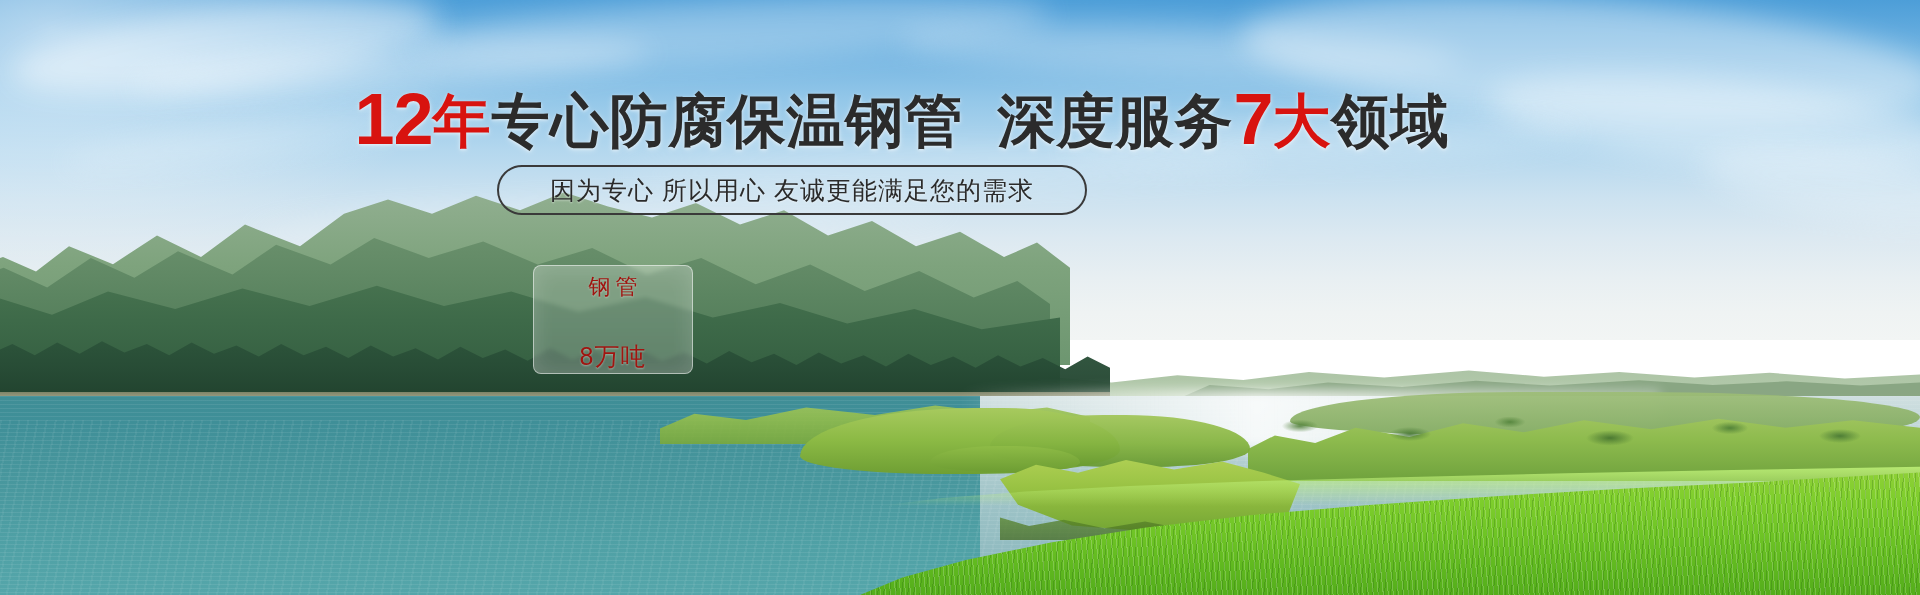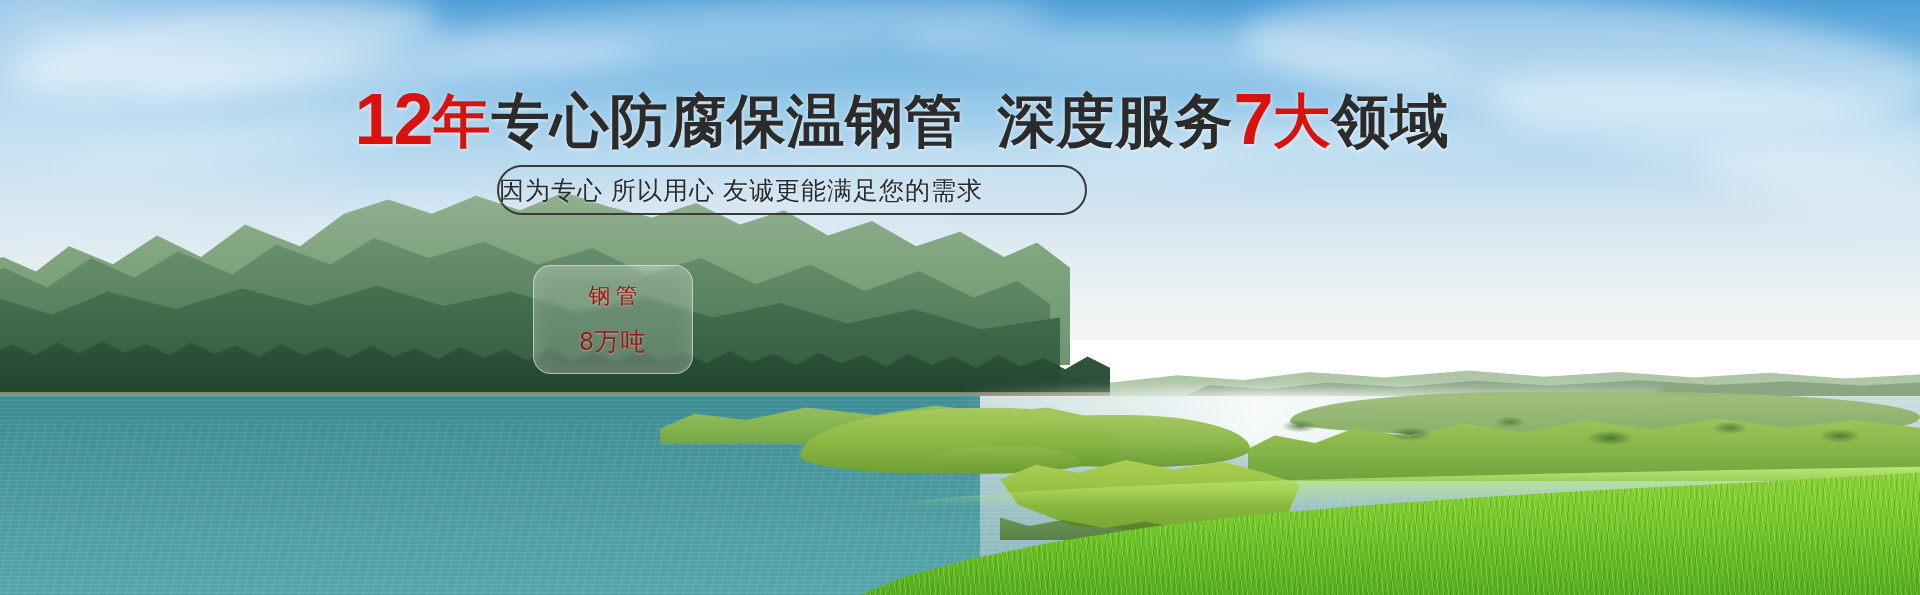--- a/index.html
+++ b/index.html
@@ -231,56 +231,57 @@
   .hl-red{ color:#d8130f; }
   .hl-dark{ color:#2b2b2b; }
   .hl-gap{ display:inline-block; width:34px; }
 
   
   .pill{
     position:absolute;left:497px;top:165px;
     width:586px;height:46px;
     border:2px solid #3a3a3a;
     border-radius:26px;
-    display:flex;align-items:center;
+    display:flex;align-items:center;justify-content:center;
     color:#2b2b2b;
     font-size:25px;
     letter-spacing:1px;
     white-space:nowrap;
     text-shadow:0 1px 2px rgba(255,255,255,.5);
   }
 
   
   .cards{
     position:absolute;left:533px;top:265px;
     display:flex;
     gap:6px;
   }
   .card{
     width:158px;height:107px;
-    border-radius:18px;
+    border-radius:8px;
     background:rgba(255,255,255,.22);
     border:1px solid rgba(255,255,255,.55);
     box-shadow:inset 0 0 22px rgba(255,255,255,.16);
     display:flex;flex-direction:column;
-    align-items:center;justify-content:center;
+    align-items:center;justify-content:flex-end;
     color:#a01510;
     backdrop-filter:blur(2px);
   }
   .card-label{
     font-size:22px;
     letter-spacing:5px;
     text-indent:5px;
     margin-bottom:14px;
     text-shadow:0 1px 2px rgba(255,255,255,.4);
   }
   .card-value{
     font-size:25px;
     letter-spacing:1px;
     text-shadow:0 1px 2px rgba(255,255,255,.4);
+    margin-top:24px;
   }
   .card-value .sup{
     font-size:15px;
     vertical-align:super;
     letter-spacing:0;
   }
 </style>
 </head>
 <body>
 

